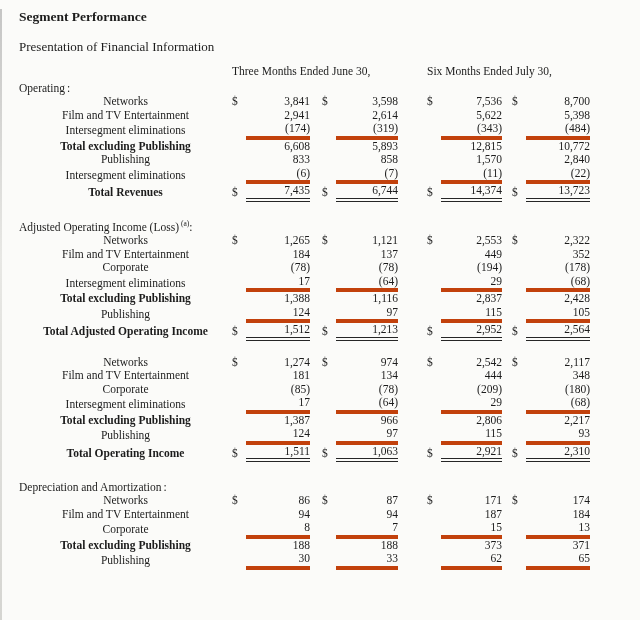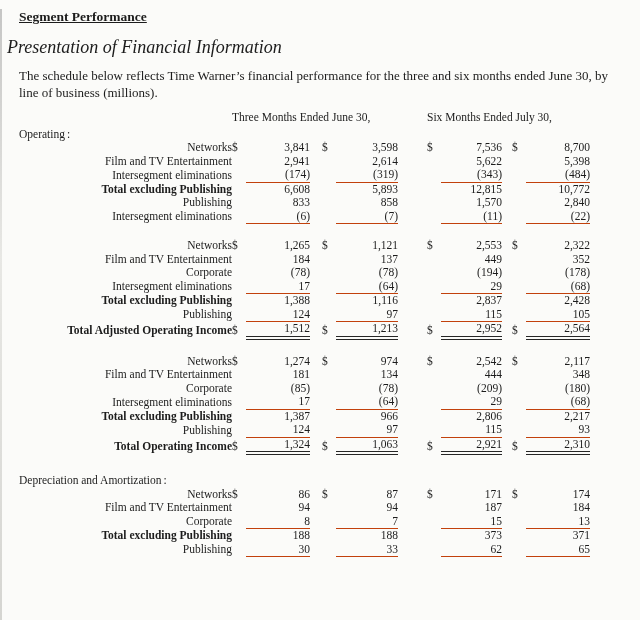--- a/index.html
+++ b/index.html
@@ -11,59 +11,58 @@
     overflow: hidden;
   }
   .page { position: relative; width: 640px; height: 620px; }
   .page::before {
     content: ""; position: absolute; left: 0; top: 0; bottom: 0; width: 2px;
     background: linear-gradient(#9a9a9a, #d8d8d4 40%, #b5b5b0);
     opacity: .55;
   }
   .title {
     font-size: 13.5px; font-weight: bold;
-    margin: 9px 12px 0 19px; line-height: 16px; text-decoration: underline;
+    margin: 9px 12px 0 19px; line-height: 16px;
   }
   .subtitle {
-    font-size: 18px; font-style: italic;
-    margin: 14px 0 0 7px; line-height: 16px;
+    font-size: 13px; 
+    margin: 14px 0 0 19px; line-height: 16px;
   }
   .intro {
     font-size: 13px; margin: 13px 0 0 19px;
     max-width: 600px; line-height: 16.5px;
   }
   table.fin {
     border-collapse: collapse; table-layout: fixed;
     width: 571px; margin: 9px 0 0 19px;
     font-size: 11.5px;
   }
   .fin th, .fin td {
     padding: 0; font-weight: normal; vertical-align: bottom;
     line-height: 13.5px; white-space: nowrap; overflow: visible;
   }
   .fin thead th { line-height: 14px; }
   .grp { font-weight: bold; text-align: left; }
   .yr  { font-weight: bold; text-align: center; text-decoration: underline; text-underline-offset: 2px; }
   .sec { font-weight: bold; }
   .sec sup { font-size: 7.5px; margin-left: 2px; }
-  .lbl { text-align: right; }
+  .lbl { text-align: center; }
   .d   { text-align: left; }
   .v   { text-align: right; padding-right: 2px; }
   tr.bold .lbl { font-weight: bold; }
-  tr.rule-single .v { border-bottom: 1px solid #c2410c; }
+  tr.rule-single .v { border-bottom: 4px solid #c2410c; }
   tr.rule-double .v { border-bottom: 4px double #262626; }
   tr.spacer td { height: 15px; line-height: 15px; }
 </style>
 </head>
 <body>
 
 <div class="page">
   <div class="title">Segment Performance</div>
   <div class="subtitle">Presentation of Financial Information</div>
-  <p class="intro">The schedule below reflects Time Warner’s financial performance for the three and six months ended June 30, by line of business (millions).</p>
 
   <table class="fin">
     <colgroup>
       <col style="width:213px">
       <col style="width:14px">
         <col style="width:64px">
       <col style="width:12px">
       <col style="width:14px">
         <col style="width:62px">
       <col style="width:29px">
@@ -171,25 +170,44 @@
     <td class="d"></td>
     <td class="v">(7)</td>
     <td class="g"></td>
     <td class="d"></td>
     <td class="v">(11)</td>
     <td class="g"></td>
     <td class="d"></td>
     <td class="v">(22)</td>
   </tr>
 
+  <tr class="bold rule-double">
+    <td class="lbl">Total Revenues</td>
+    <td class="d">$</td>
+    <td class="v">7,435</td>
+    <td class="g"></td>
+    <td class="d">$</td>
+    <td class="v">6,744</td>
+    <td class="g"></td>
+    <td class="d">$</td>
+    <td class="v">14,374</td>
+    <td class="g"></td>
+    <td class="d">$</td>
+    <td class="v">13,723</td>
+  </tr>
 
   <tr class="spacer">
           <td colspan="12"></td>
         </tr>
 
+  <tr>
+    <td class="sec" colspan="12">
+      <span>Adjusted Operating Income (Loss)</span><sup>(a)</sup><span>:</span>
+    </td>
+  </tr>
 
   <tr>
     <td class="lbl">Networks</td>
     <td class="d">$</td>
     <td class="v">1,265</td>
     <td class="g"></td>
     <td class="d">$</td>
     <td class="v">1,121</td>
     <td class="g"></td>
     <td class="d">$</td>
@@ -380,21 +398,21 @@
     <td class="d"></td>
     <td class="v">115</td>
     <td class="g"></td>
     <td class="d"></td>
     <td class="v">93</td>
   </tr>
 
   <tr class="bold rule-double">
     <td class="lbl">Total Operating Income</td>
     <td class="d">$</td>
-    <td class="v">1,324</td>
+    <td class="v">1,511</td>
     <td class="g"></td>
     <td class="d">$</td>
     <td class="v">1,063</td>
     <td class="g"></td>
     <td class="d">$</td>
     <td class="v">2,921</td>
     <td class="g"></td>
     <td class="d">$</td>
     <td class="v">2,310</td>
   </tr>

